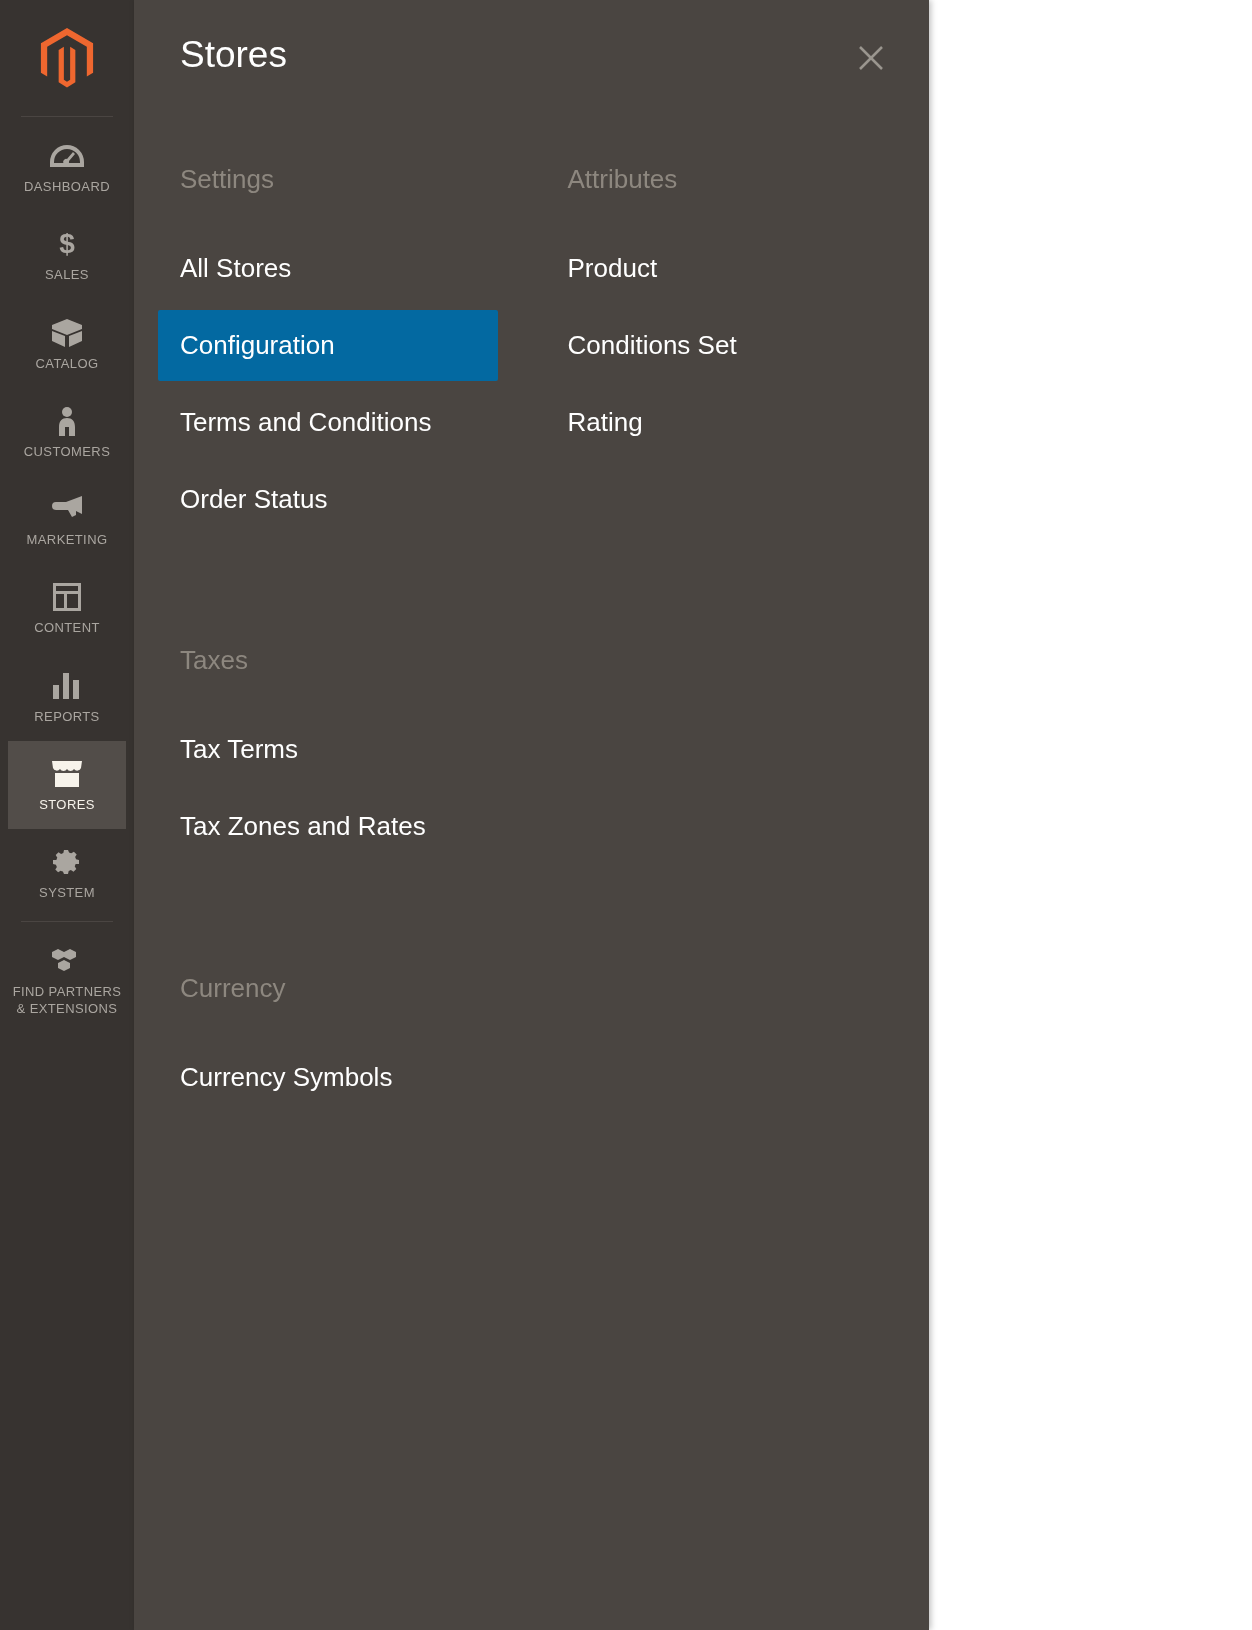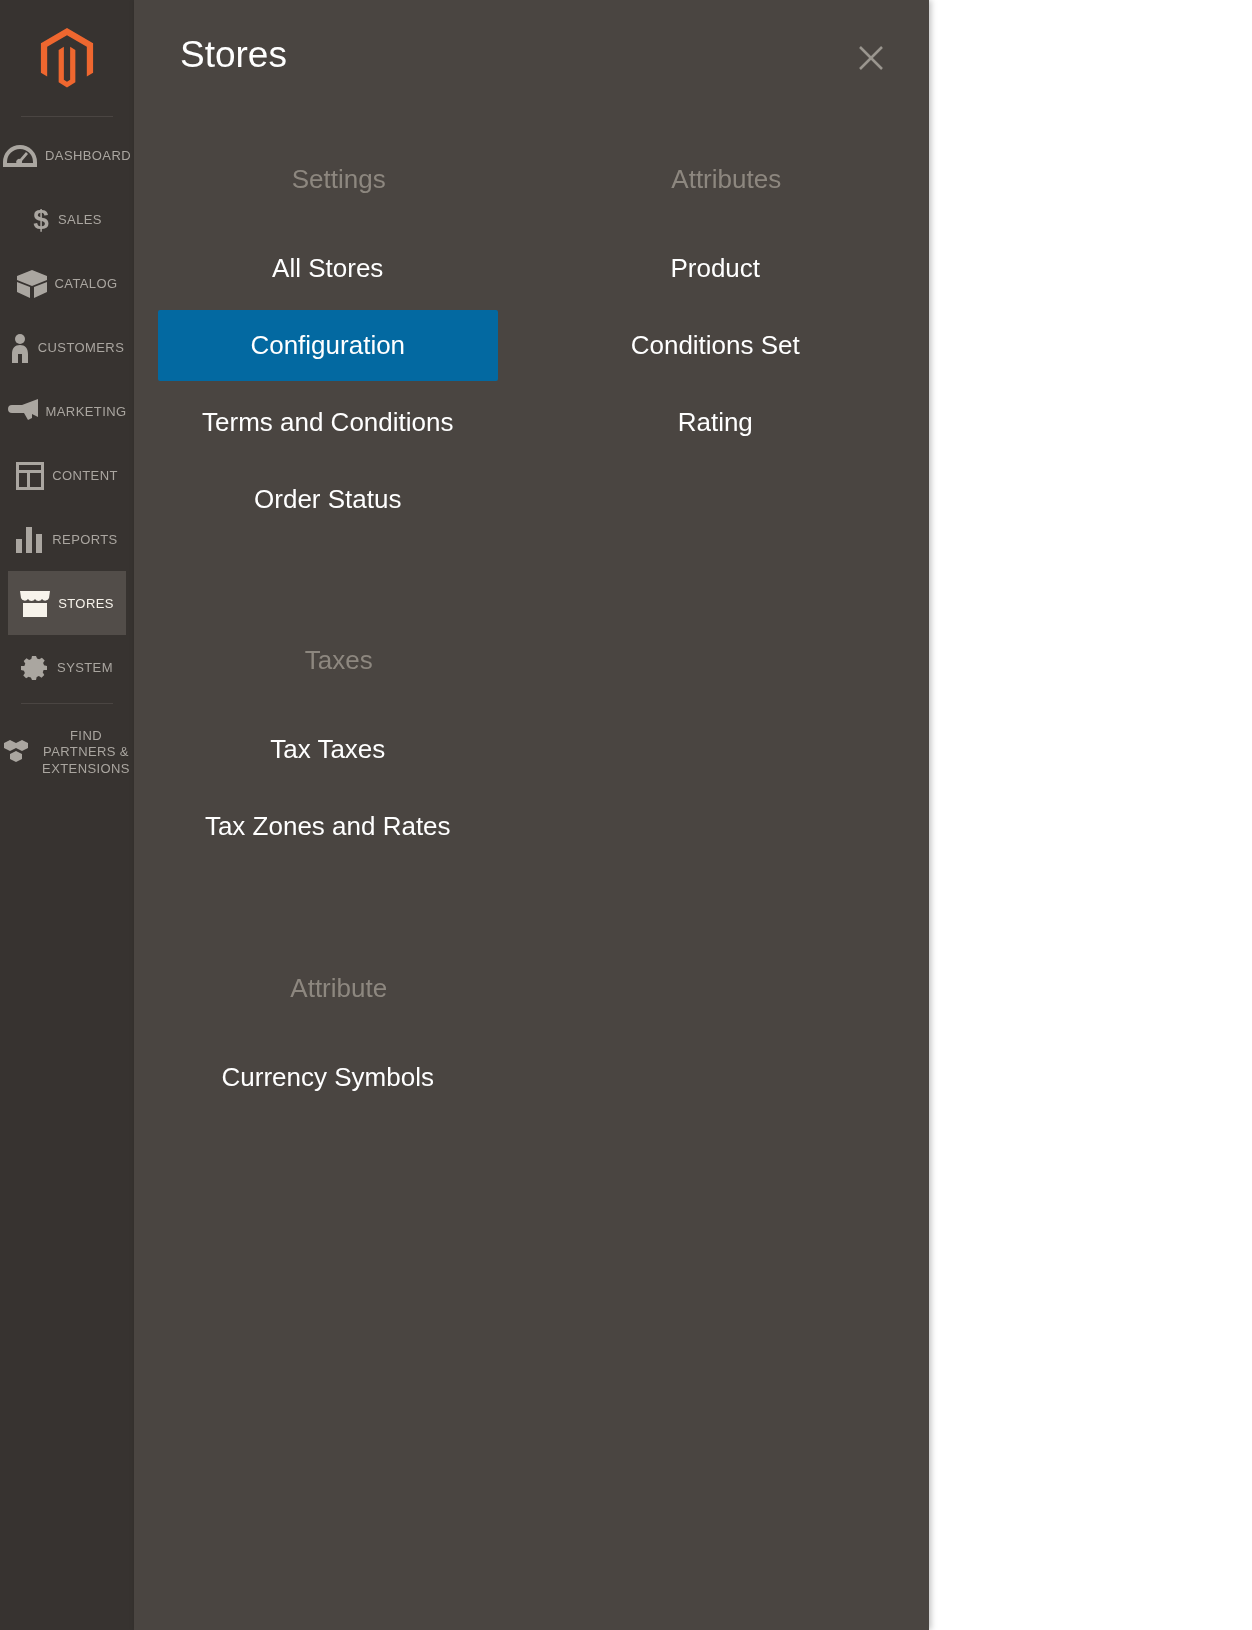--- a/index.html
+++ b/index.html
@@ -35,21 +35,21 @@
   .nav-divider {
     width: 92px;
     height: 1px;
     background: #4a4542;
     margin: 4px 0 6px 0;
   }
   .nav-item {
     width: 118px;
     padding: 18px 4px 16px 4px;
     display: flex;
-    flex-direction: row;
+    flex-direction: column;
     align-items: center;
     justify-content: center;
     gap: 8px;
     cursor: pointer;
     color: #aaa6a0;
     text-decoration: none;
   }
   .nav-item.active {
     background: #524d49;
     color: #f7f3eb;
@@ -107,21 +107,21 @@
   }
   .flyout-close svg { stroke: #9b968f; }
 
   .flyout-columns {
     display: flex;
     gap: 70px;
     margin-top: 86px;
   }
   .flyout-col { flex: 1; }
 
-  .flyout-section { margin-bottom: 110px; text-align: center; }
+  .flyout-section { margin-bottom: 110px; }
   .flyout-section-title {
     font-size: 26px;
     font-weight: 400;
     color: #8d877f;
     margin-bottom: 38px;
   }
   .flyout-link {
     display: block;
     font-size: 26px;
     font-weight: 400;
@@ -272,26 +272,26 @@
       <div class="flyout-section">
         <div class="flyout-section-title">Settings</div>
         <a class="flyout-link">All Stores</a>
         <a class="flyout-link active">Configuration</a>
         <a class="flyout-link">Terms and Conditions</a>
         <a class="flyout-link">Order Status</a>
       </div>
 
       <div class="flyout-section">
         <div class="flyout-section-title">Taxes</div>
-        <a class="flyout-link">Tax Taxes</a>
+        <a class="flyout-link">Tax Terms</a>
         <a class="flyout-link">Tax Zones and Rates</a>
       </div>
 
       <div class="flyout-section">
-        <div class="flyout-section-title">Attribute</div>
+        <div class="flyout-section-title">Currency</div>
         <a class="flyout-link">Currency Symbols</a>
       </div>
 
     </div>
 
     <div class="flyout-col">
 
       <div class="flyout-section">
         <div class="flyout-section-title">Attributes</div>
         <a class="flyout-link">Product</a>

